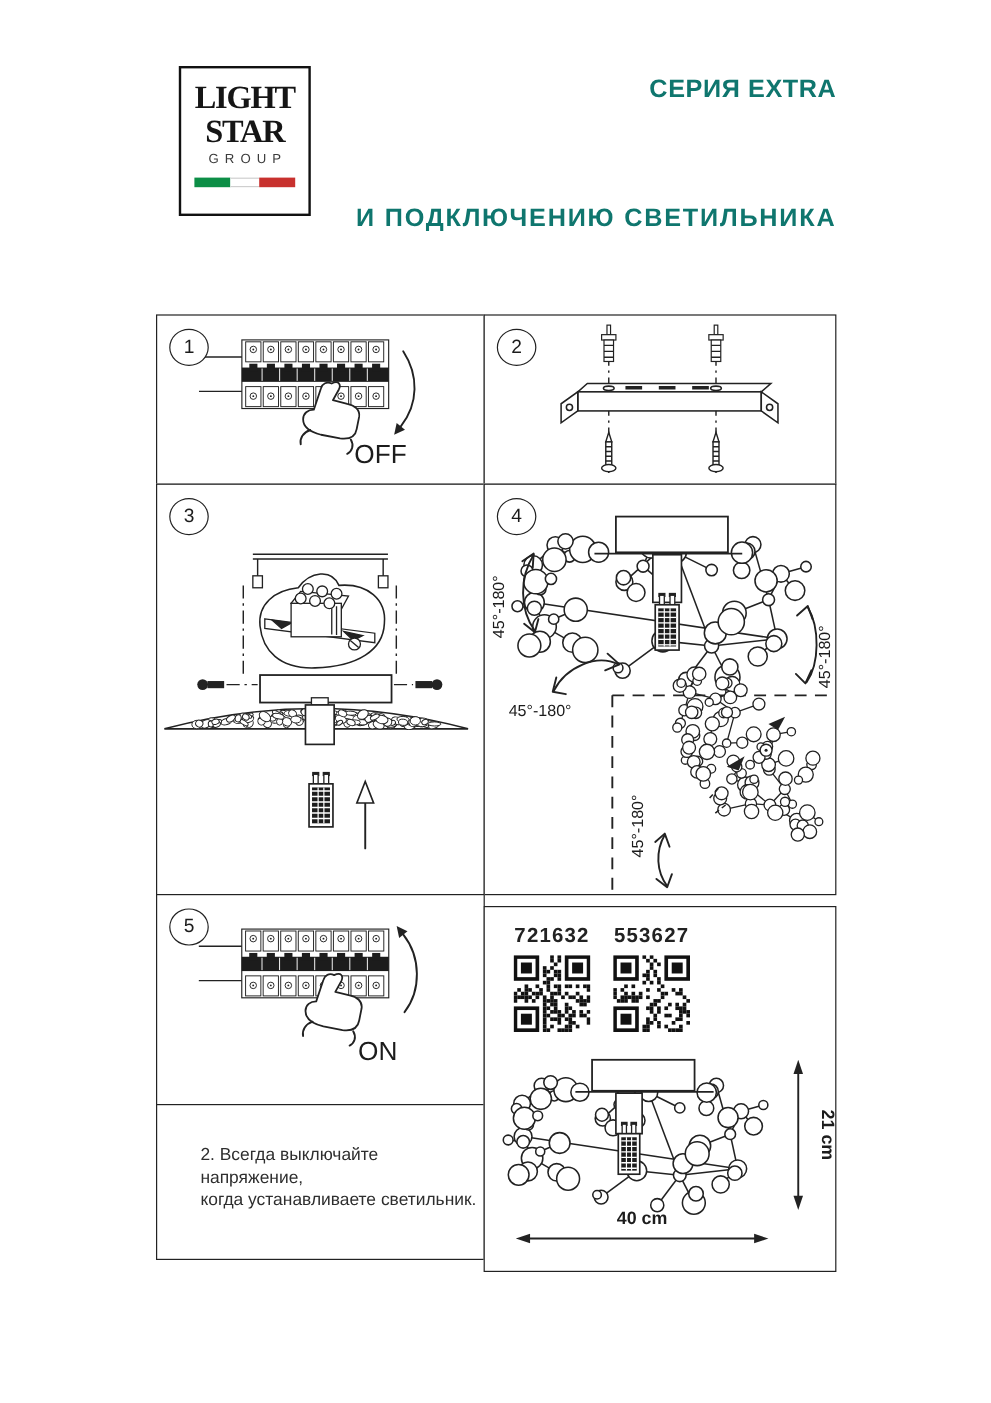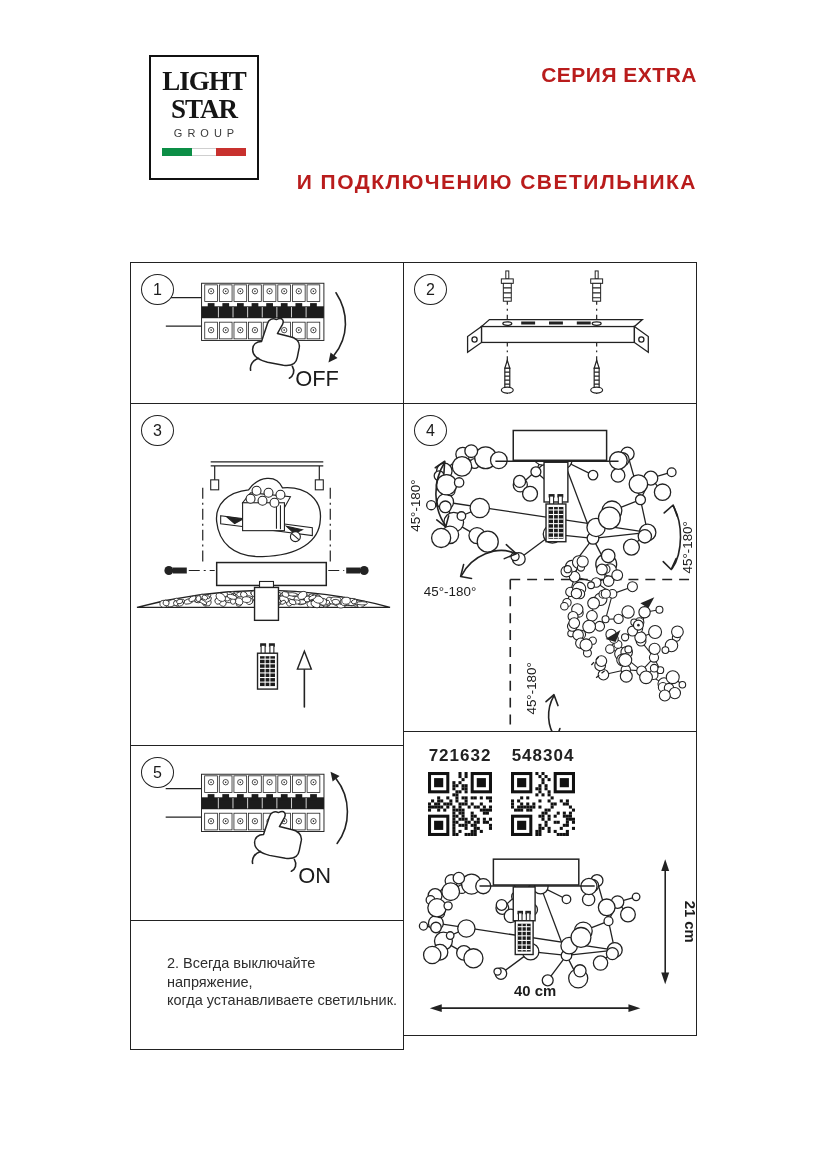--- a/index.html
+++ b/index.html
@@ -12,36 +12,36 @@
   .logo-light,.logo-star{font-family:"Liberation Serif",serif;font-weight:bold;font-size:27px;
         line-height:28px;letter-spacing:-1px;color:#151515;}
   .logo-light{margin-top:10px;}
   .logo-group{font-size:11px;letter-spacing:5px;color:#3c3c3c;margin-top:4px;text-indent:5px;}
   .flag{display:flex;width:84px;height:8px;margin-top:9px;}
   .flag span{height:100%;}
   .fg{width:30px;background:#0c8e46;}
   .fw{width:24px;background:#fff;border-top:1px solid #cfcfcf;border-bottom:1px solid #cfcfcf;box-sizing:border-box;}
   .fr{width:30px;background:#c8312e;}
 
-  .hdr{position:absolute;right:129px;text-align:right;font-weight:bold;color:#b91c1c;white-space:nowrap;}
+  .hdr{position:absolute;right:129px;text-align:right;font-weight:bold;color:#0f766e;white-space:nowrap;}
   .series{top:63px;font-size:21px;letter-spacing:.5px;}
   .articles{top:93px;font-size:21px;letter-spacing:.5px;}
   .t1{top:144px;font-size:21px;letter-spacing:1.5px;}
   .t2{top:170px;font-size:21px;letter-spacing:1.5px;}
 
   
   .grid{position:absolute;left:130px;top:262px;width:567px;height:788px;}
   .panel{position:absolute;box-sizing:border-box;border:1px solid #222;background:#fff;}
   .p1{left:0;top:0;width:274px;height:142px;}
   .p2{left:273px;top:0;width:294px;height:142px;}
   .p3{left:0;top:141px;width:274px;height:343px;}
   .p4{left:273px;top:141px;width:294px;height:343px;}
   .p5{left:0;top:483px;width:274px;height:176px;}
   .pnotes{left:0;top:658px;width:274px;height:130px;}
-  .pqr{left:273px;top:469px;width:294px;height:305px;}
+  .pqr{left:273px;top:493px;width:294px;height:305px;}
 
   .panel > svg{position:absolute;left:0;top:0;width:100%;height:100%;}
 
   .num{position:absolute;left:10px;top:11px;width:31px;height:29px;border:1.5px solid #222;
        border-radius:50%;text-align:center;line-height:29px;font-size:16px;background:#fff;z-index:3;}
 
   
   .notes-text{position:absolute;left:36px;top:33px;font-size:14.5px;line-height:18.5px;color:#2e2e2e;}
 
   
@@ -834,21 +834,21 @@
 
     <div class="panel pnotes">
       <div class="notes-text">
         <div>2. Всегда выключайте напряжение,</div>
         <div>когда устанавливаете светильник.</div>
       </div>
     </div>
 
     <div class="panel pqr">
       <div class="qr-label l1">721632</div>
-      <div class="qr-label l2">548304</div>
+      <div class="qr-label l2">553627</div>
       <div class="qr q1" id="qr1"><svg width="64" height="64" viewBox="0 0 63 63">
             <g fill="#111">
               <rect x="30" y="0" width="3" height="3"></rect>
               <rect x="36" y="0" width="3" height="3"></rect>
               <rect x="30" y="3" width="3" height="3"></rect>
               <rect x="36" y="3" width="3" height="3"></rect>
               <rect x="33" y="6" width="3" height="3"></rect>
               <rect x="24" y="9" width="3" height="3"></rect>
               <rect x="30" y="9" width="3" height="3"></rect>
               <rect x="24" y="12" width="3" height="3"></rect>

